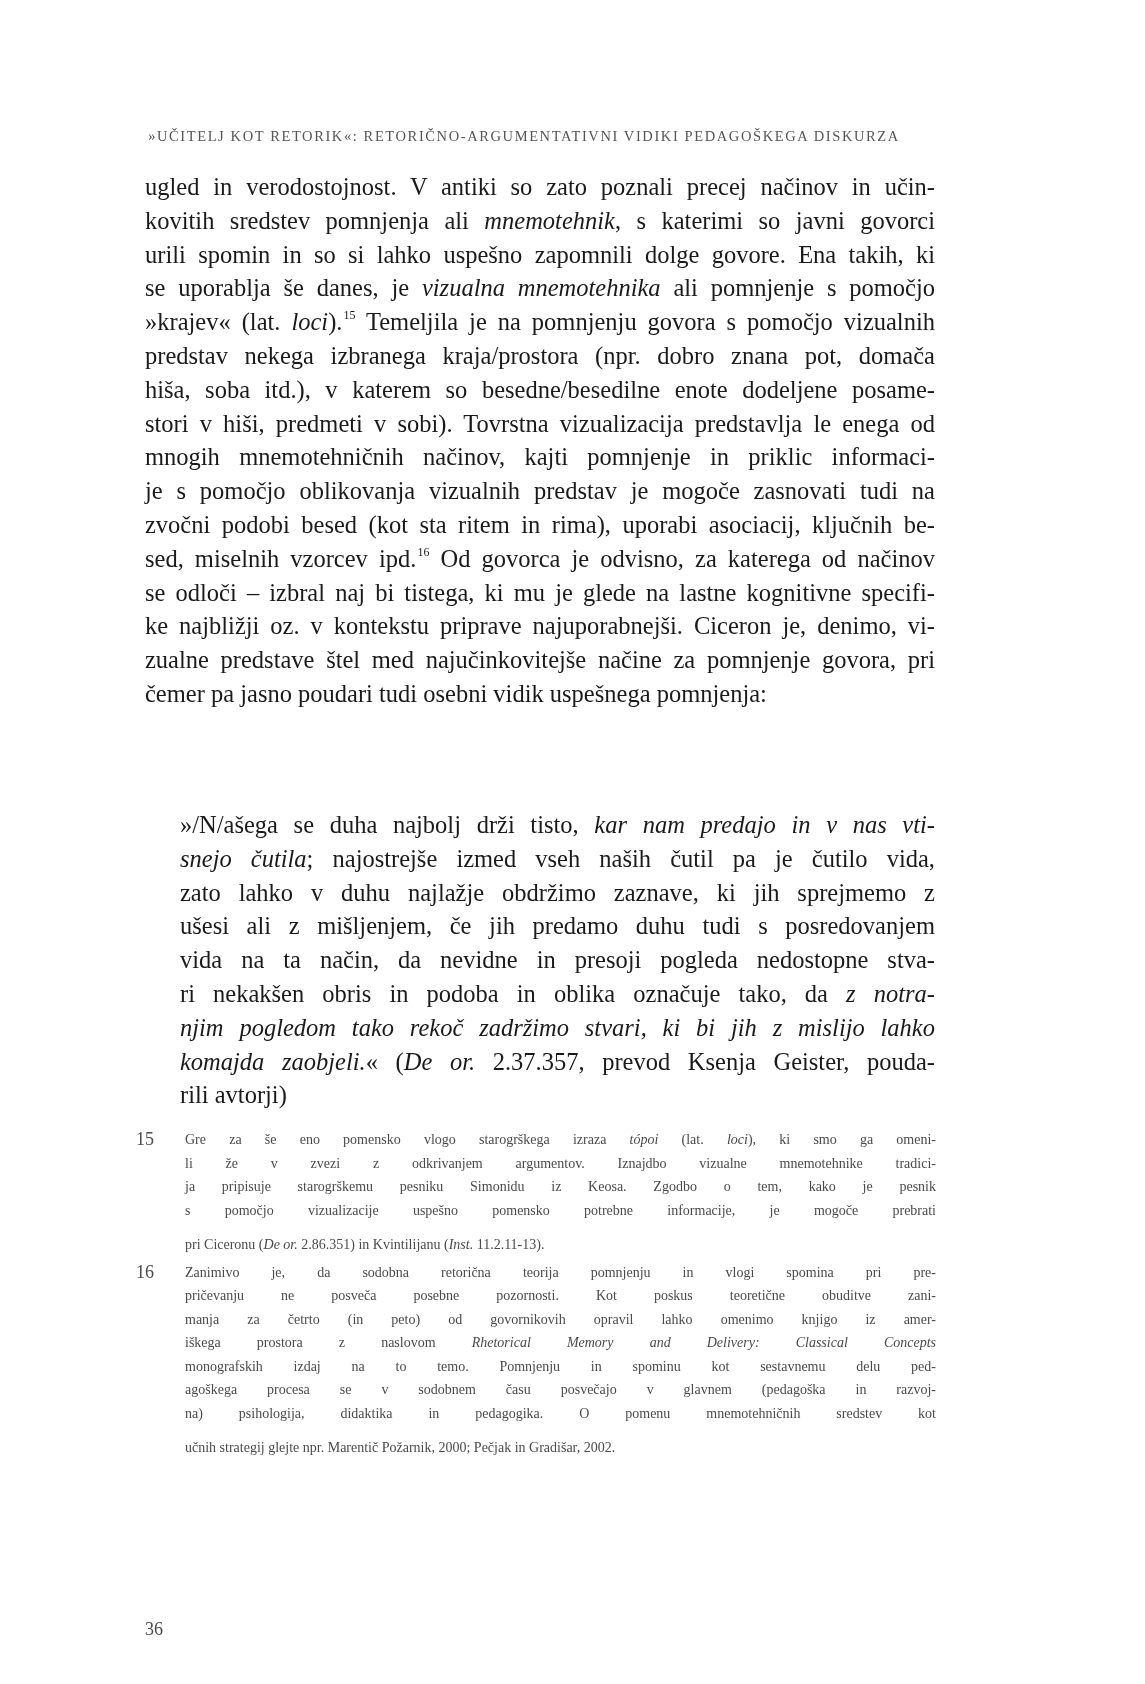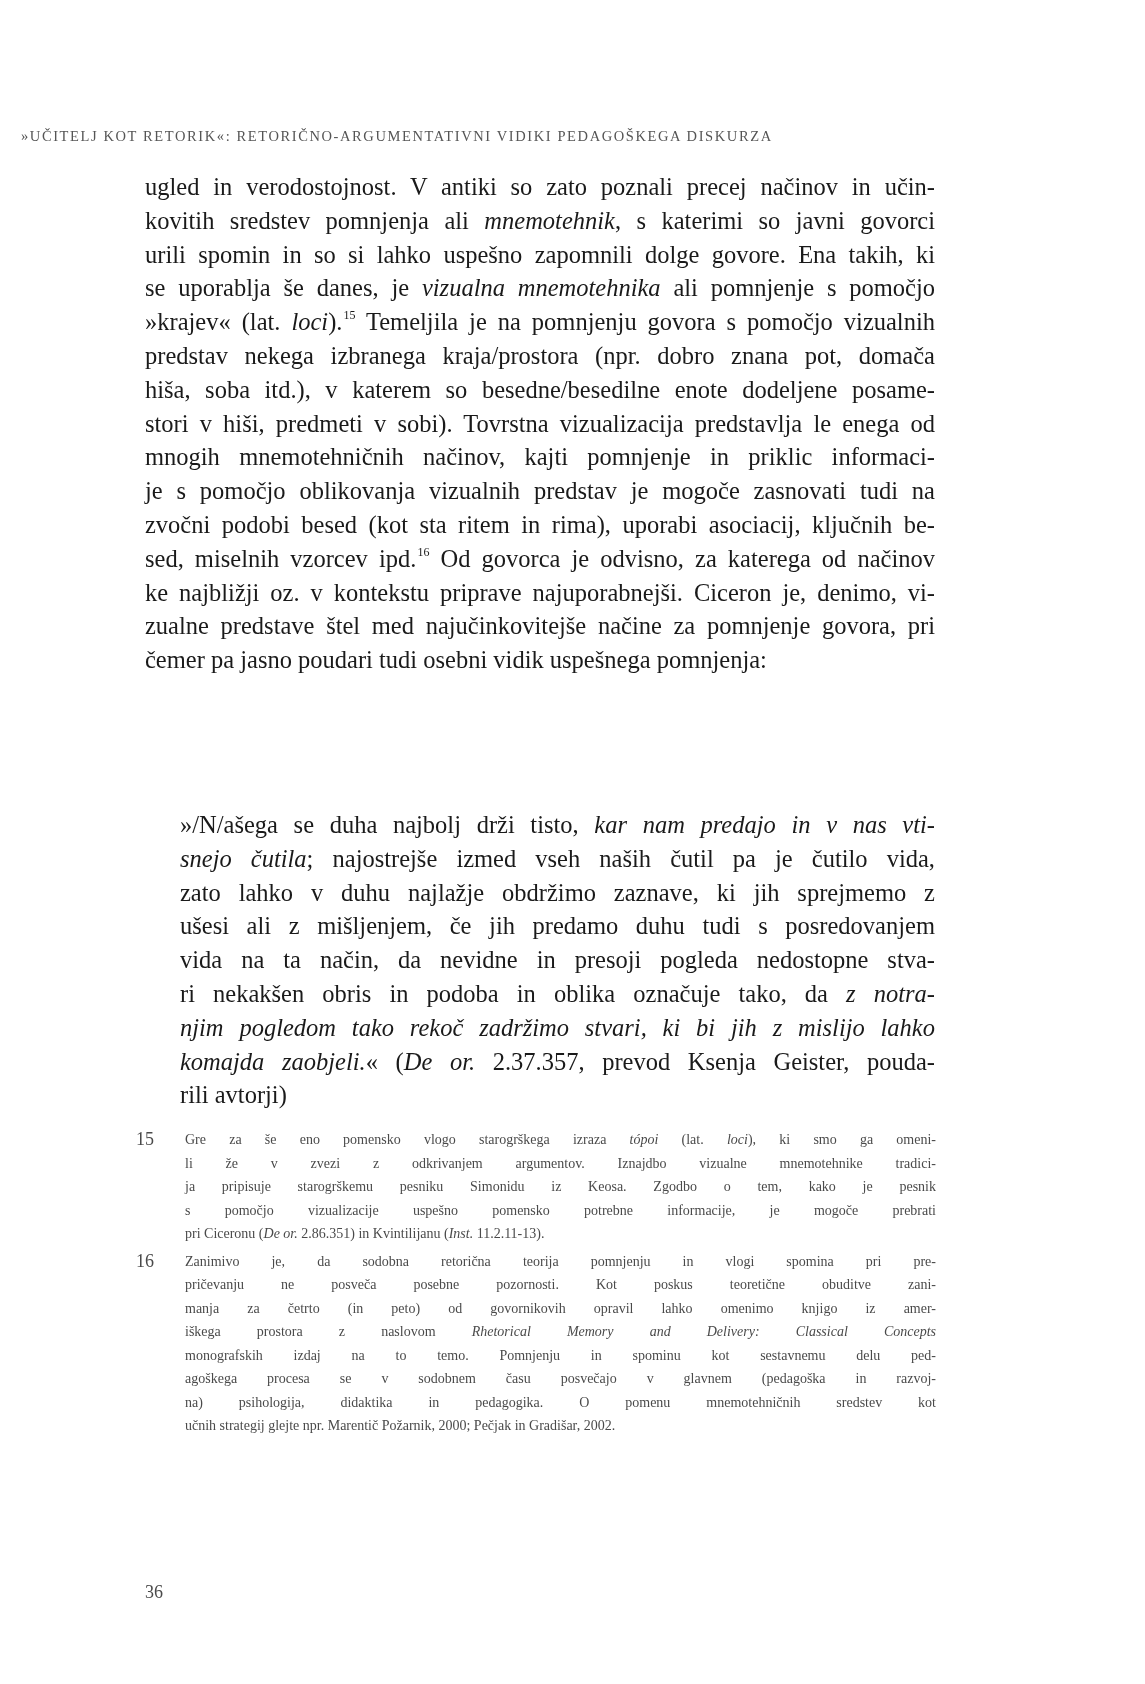--- a/index.html
+++ b/index.html
@@ -1,49 +1,50 @@
 <!DOCTYPE html>
 <html><head>
 <meta charset="utf-8">
 <style>
   html, body { margin: 0; padding: 0; background: #ffffff; }
   body { width: 1145px; height: 1684px; position: relative; overflow: hidden; font-family: "Liberation Serif", "DejaVu Serif", serif; color: #1a1a1a; }
-  .running-head { position: absolute; top: 128px; left: 0; width: 1027px; text-align: left; padding-left: 21px; box-sizing: border-box; font-size: 14.5px; letter-spacing: 1.6px; color: #555; text-transform: uppercase; }
+  .running-head { position: absolute; top: 128px; left: 0; width: 1027px; text-align: center; padding-left: 21px; box-sizing: border-box; font-size: 14.5px; letter-spacing: 1.6px; color: #555; text-transform: uppercase; }
   .body-text { position: absolute; left: 145px; top: 170px; width: 790px; }
   .line { display: block; font-size: 24.5px; line-height: 33.8px; height: 33.8px; white-space: nowrap; text-align: justify; text-align-last: justify; }
   .line.last { text-align-last: left; }
   .quote { position: absolute; left: 180px; top: 808px; width: 755px; }
   .quote .line { font-size: 24.5px; line-height: 33.8px; height: 33.8px; }
   sup.fn { font-size: 12px; vertical-align: 11px; line-height: 0; margin-left: 1px; }
   i { font-style: italic; }
   .footnotes { position: absolute; left: 136px; top: 1128px; width: 800px; color: #4a4a4a; }
   .fn-item { position: relative; padding-left: 49px; margin-bottom: 4px; }
   .fn-num { position: absolute; left: 0; top: 0; font-size: 18px; line-height: 23.5px; }
   .fn-line { display: block; font-size: 14px; line-height: 23.5px; height: 23.5px; white-space: nowrap; text-align: justify; text-align-last: justify; }
-  .fn-line.last { text-align-last: left; }
-  .page-number { position: absolute; left: 145px; top: 1582px; font-size: 18px; color: #4a4a4a; }
+  .fn-line.last { text-align-last: left; margin-top: 11px; }
+  .page-number { position: absolute; left: 145px; top: 1619px; font-size: 18px; color: #4a4a4a; }
 </style>
 </head>
 <body>
 
 <div class="running-head">»Učitelj kot retorik«: retorično-argumentativni vidiki pedagoškega diskurza</div>
 
 <div class="body-text" id="body-text">
     <span class="line"><span>ugled in verodostojnost. V antiki so zato poznali precej načinov in učin-</span></span>
     <span class="line"><span>kovitih sredstev pomnjenja ali </span><i>mnemotehnik</i><span>, s katerimi so javni govorci</span></span>
     <span class="line"><span>urili spomin in so si lahko uspešno zapomnili dolge govore. Ena takih, ki</span></span>
     <span class="line"><span>se uporablja še danes, je </span><i>vizualna mnemotehnika</i><span> ali pomnjenje s pomočjo</span></span>
     <span class="line"><span>»krajev« (lat. </span><i>loci</i><span>).</span><sup class="fn">15</sup><span> Temeljila je na pomnjenju govora s pomočjo vizualnih</span></span>
     <span class="line"><span>predstav nekega izbranega kraja/prostora (npr. dobro znana pot, domača</span></span>
     <span class="line"><span>hiša, soba itd.), v katerem so besedne/besedilne enote dodeljene posame-</span></span>
     <span class="line"><span>stori v hiši, predmeti v sobi). Tovrstna vizualizacija predstavlja le enega od</span></span>
     <span class="line"><span>mnogih mnemotehničnih načinov, kajti pomnjenje in priklic informaci-</span></span>
     <span class="line"><span>je s pomočjo oblikovanja vizualnih predstav je mogoče zasnovati tudi na</span></span>
     <span class="line"><span>zvočni podobi besed (kot sta ritem in rima), uporabi asociacij, ključnih be-</span></span>
     <span class="line"><span>sed, miselnih vzorcev ipd.</span><sup class="fn">16</sup><span> Od govorca je odvisno, za katerega od načinov</span></span>
+    <span class="line"><span>se odloči – izbral naj bi tistega, ki mu je glede na lastne kognitivne specifi-</span></span>
     <span class="line"><span>ke najbližji oz. v kontekstu priprave najuporabnejši. Ciceron je, denimo, vi-</span></span>
     <span class="line"><span>zualne predstave štel med najučinkovitejše načine za pomnjenje govora, pri</span></span>
     <span class="line last"><span>čemer pa jasno poudari tudi osebni vidik uspešnega pomnjenja:</span></span>
   </div>
 
 <div class="quote" id="quote">
     <span class="line"><span>»/N/ašega se duha najbolj drži tisto, </span><i>kar nam predajo in v nas vti-</i></span>
     <span class="line"><i>snejo čutila</i><span>; najostrejše izmed vseh naših čutil pa je čutilo vida,</span></span>
     <span class="line"><span>zato lahko v duhu najlažje obdržimo zaznave, ki jih sprejmemo z</span></span>
     <span class="line"><span>ušesi ali z mišljenjem, če jih predamo duhu tudi s posredovanjem</span></span>

